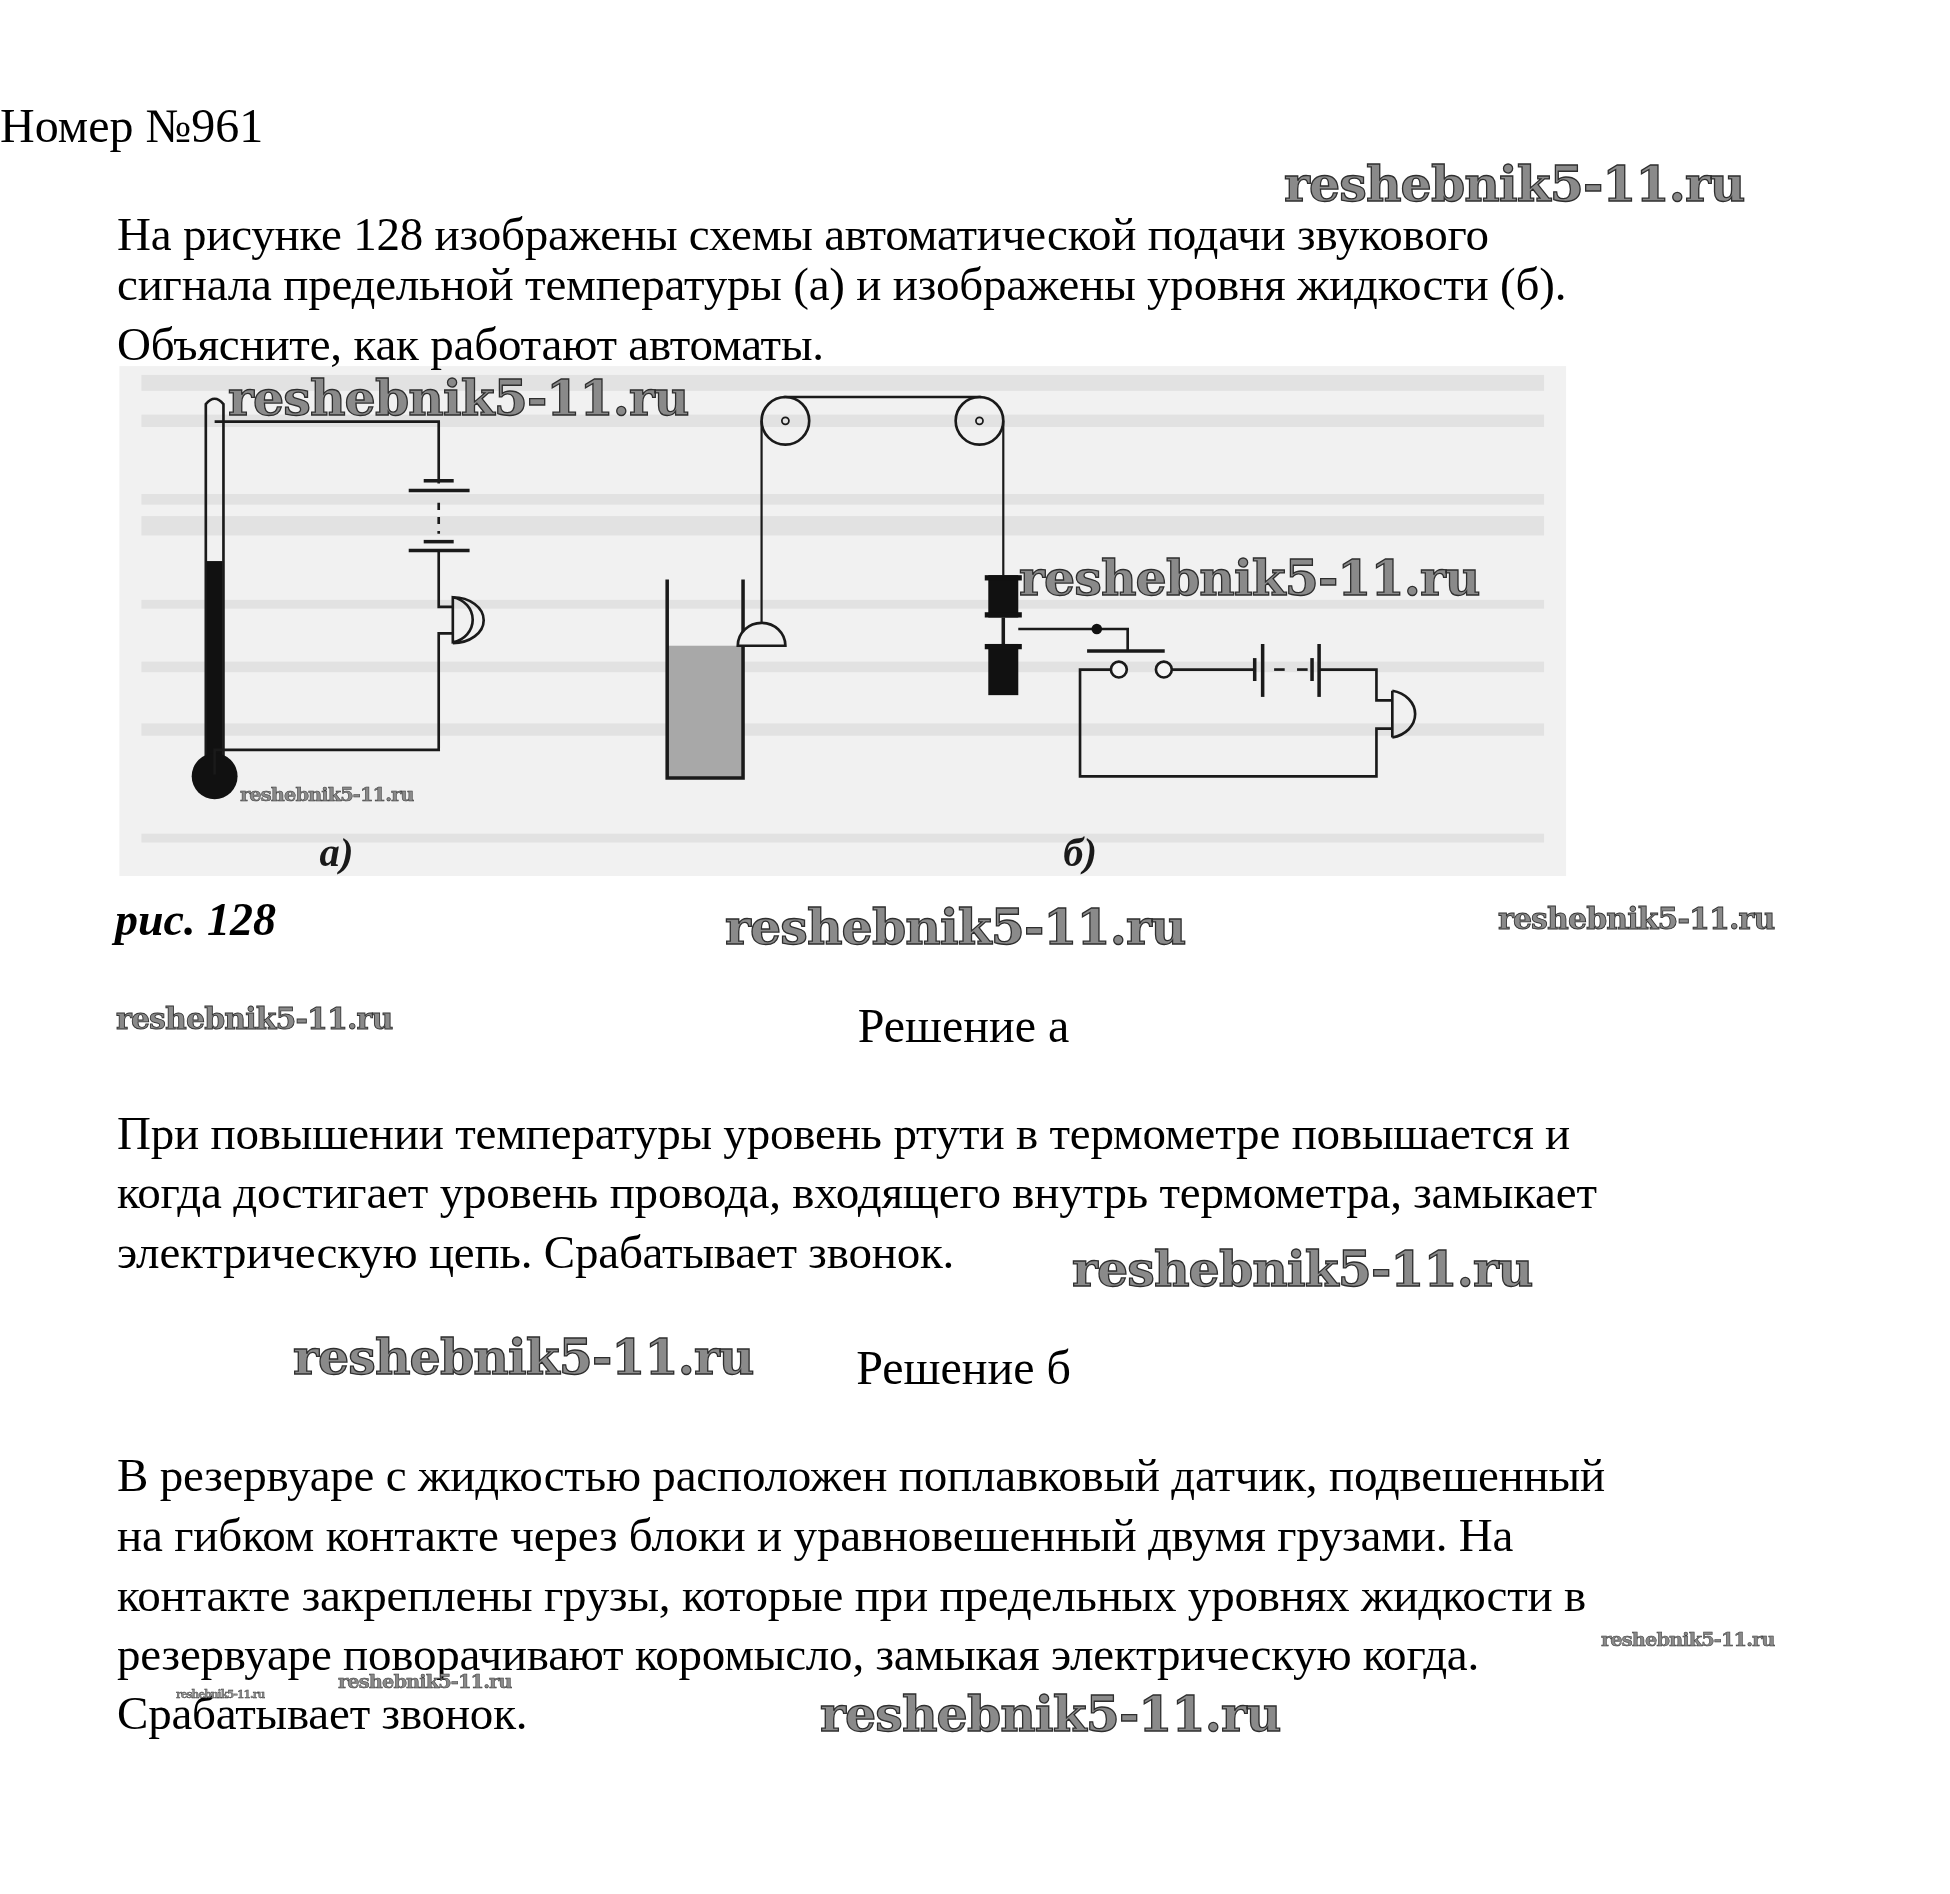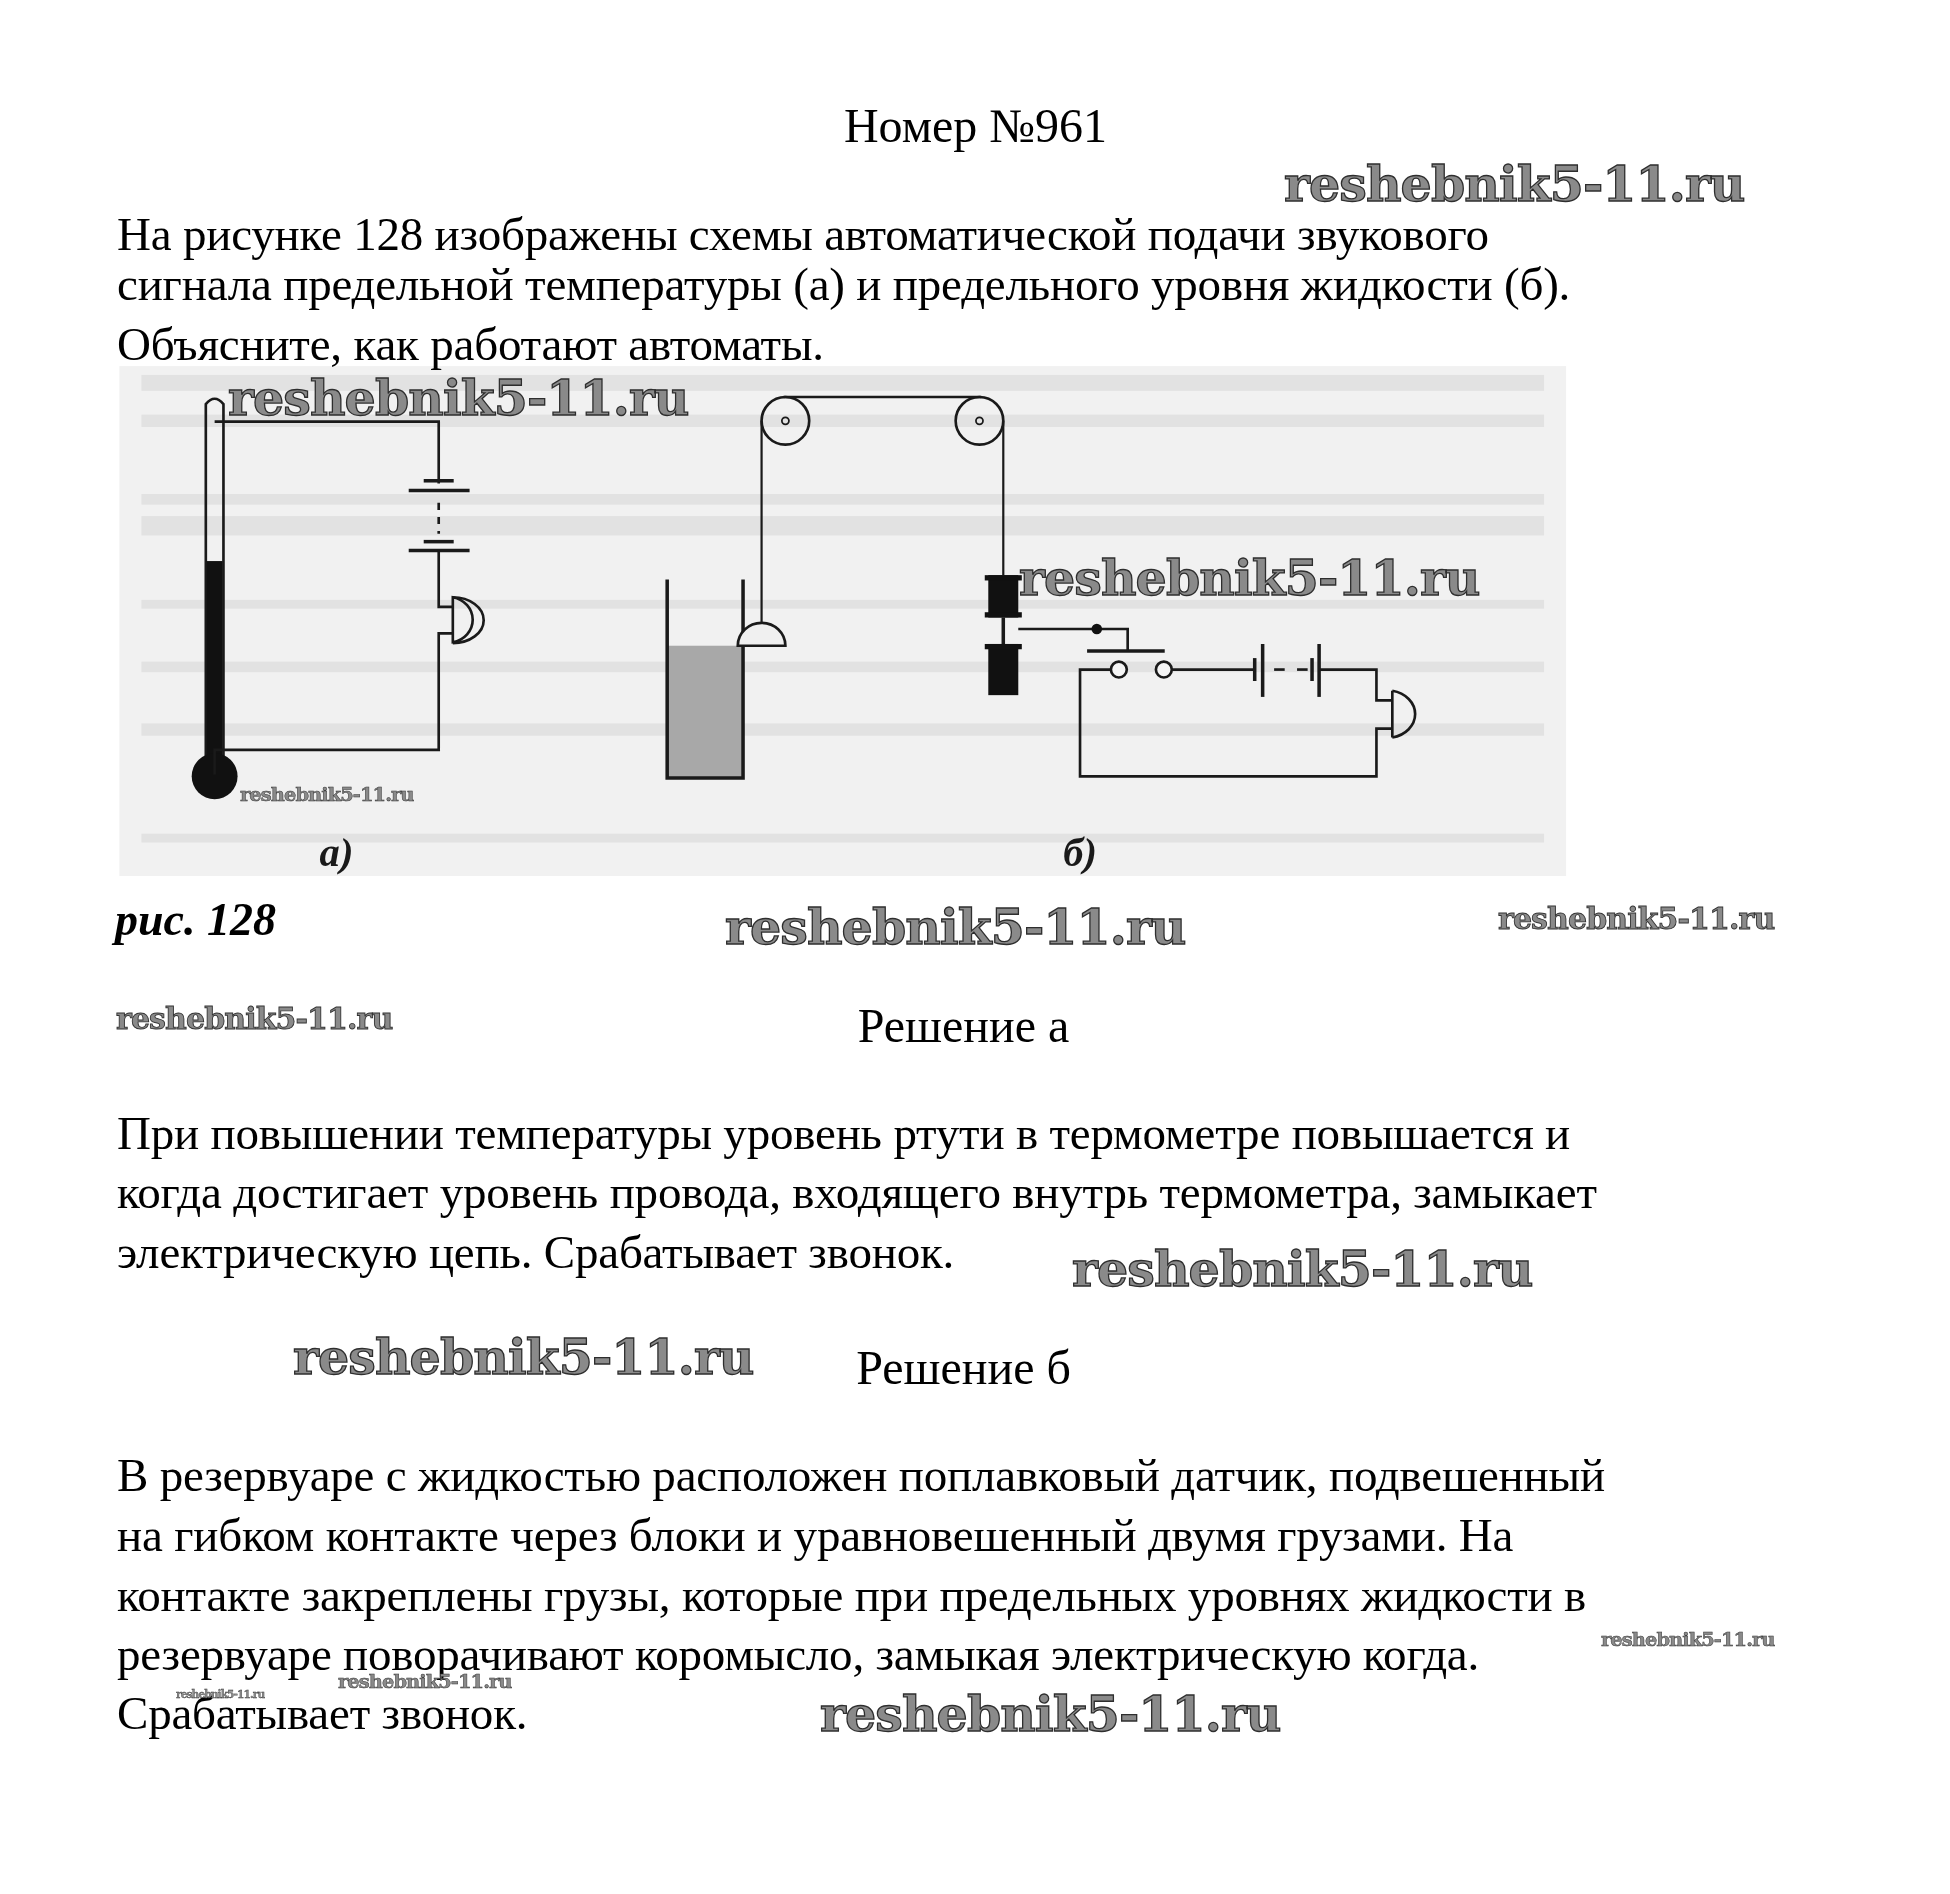--- a/index.html
+++ b/index.html
@@ -1,19 +1,19 @@
 <!DOCTYPE html>
 <html style="font-size:14px"><head>
 <meta charset="utf-8">
 <style>
   html, body { margin: 0; padding: 0; background: #ffffff; }
   body { width: 1951px; height: 1894px; position: relative; overflow: hidden;
          font-family: "Liberation Serif", "DejaVu Serif", serif; color: #000; }
   .abs { position: absolute; white-space: nowrap; }
-  .title { left: 0; width: 1951px; text-align: center; top: 99px; font-size: 48px; line-height: 53px; }
+  .title { left: 0; width: 1951px; top: 99px; font-size: 48px; line-height: 53px; }
   .para-line { left: 117px; font-size: 47px; line-height: 53px; letter-spacing: -0.2px; }
   .heading { left: 0; width: 1927px; text-align: center; font-size: 48px; line-height: 53px; }
   .caption { left: 115px; top: 885px; font-size: 46px; font-style: italic; font-weight: bold; line-height: 53px; margin-top: 8px; }
   .wm { font-family: "DejaVu Serif", "Liberation Serif", serif; font-weight: bold; color: #8a8a8a;
         -webkit-text-stroke: 1.3px #2e2e2e; letter-spacing: -0.9px; text-align: right; }
   .wm-l { font-size: 49px; }
   .wm-m { font-size: 30px; -webkit-text-stroke: 0.9px #333; }
   .wm-s { font-size: 19.4px; -webkit-text-stroke: 0.5px #333; }
   .wm-xs { font-size: 10.6px; -webkit-text-stroke: 0.3px #333; }
   #figure { position: absolute; left: 0; top: 0; width: 1951px; height: 1894px; pointer-events: none; }
@@ -103,21 +103,21 @@
     <path d="M1578,826 L1560,826 L1560,880 L1224,880 L1224,759 L1259,759" stroke-width="3"></path>
   </g>
 
   <text class="fig-label" x="362" y="982" fill="#1a1a1a" id="lbl-a">а)</text>
   <text class="fig-label" x="1205" y="982" fill="#1a1a1a" id="lbl-b">б)</text>
 </svg>
 
 <div class="abs title">Номер №961</div>
 
 <div class="abs para-line" style="top:208px">На рисунке 128 изображены схемы автоматической подачи звукового</div>
-<div class="abs para-line" style="top:258px">сигнала предельной температуры (а) и предельного уровня жидкости (б).</div>
+<div class="abs para-line" style="top:258px">сигнала предельной температуры (а) и изображены уровня жидкости (б).</div>
 <div class="abs para-line" style="top:318px">Объясните, как работают автоматы.</div>
 
 <div class="abs caption">рис. 128</div>
 
 <div class="abs heading" style="top:999px">Решение а</div>
 <div class="abs para-line" style="top:1107px">При повышении температуры уровень ртути в термометре повышается и</div>
 <div class="abs para-line" style="top:1166px">когда достигает уровень провода, входящего внутрь термометра, замыкает</div>
 <div class="abs para-line" style="top:1226px">электрическую цепь. Срабатывает звонок.</div>
 
 <div class="abs heading" style="top:1341px">Решение б</div>

